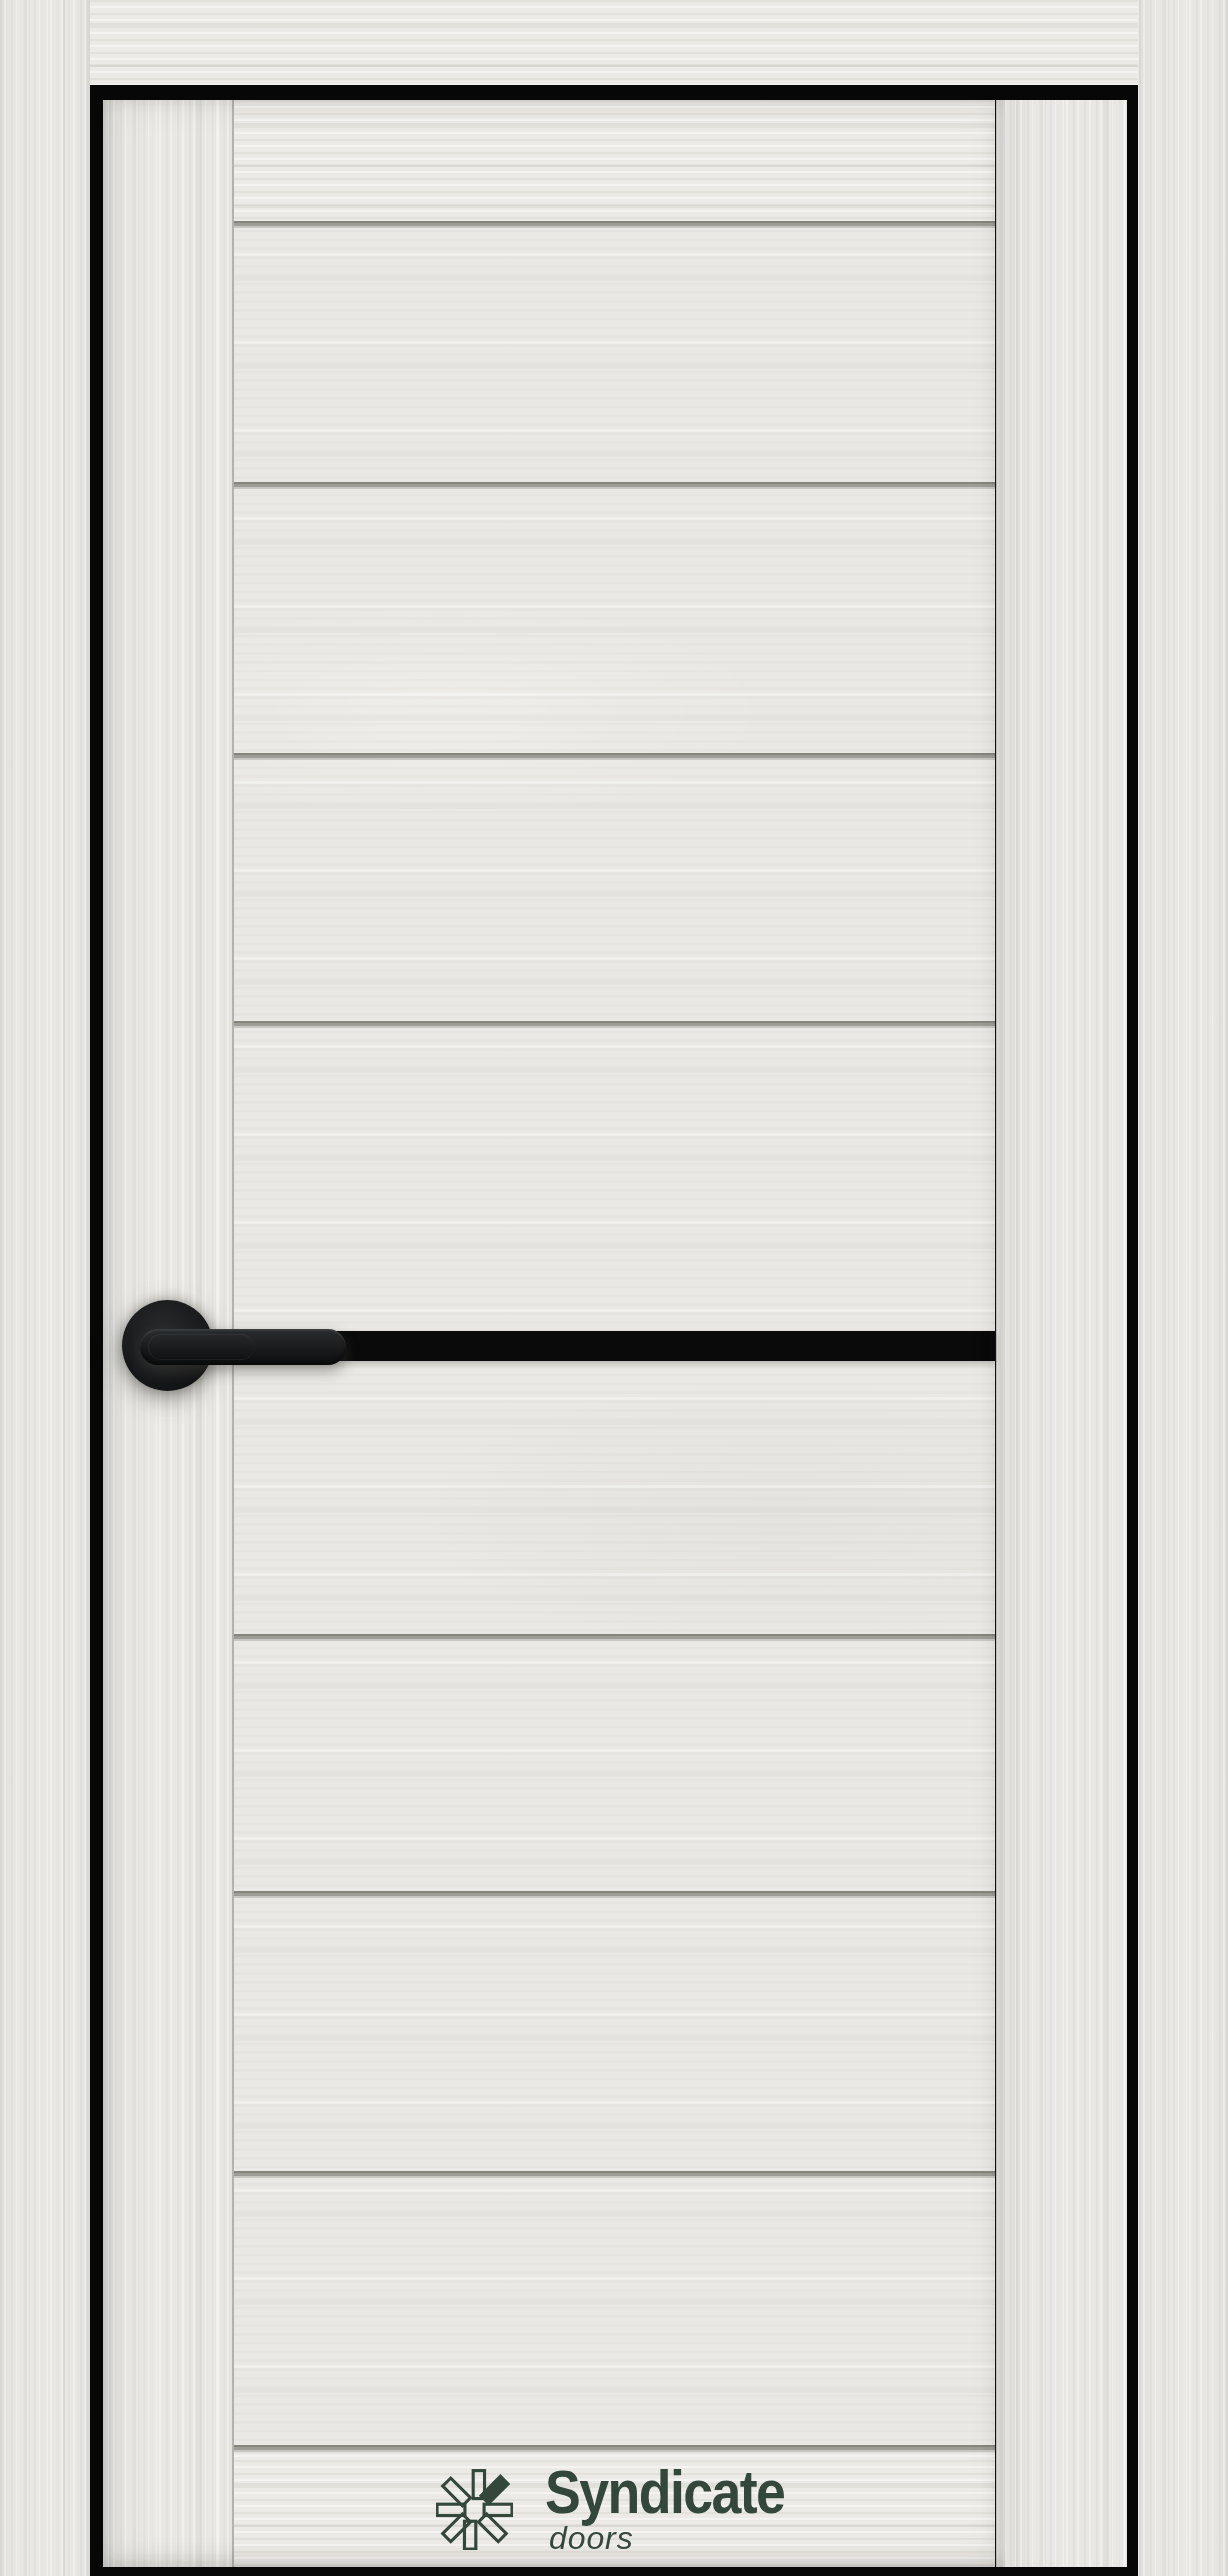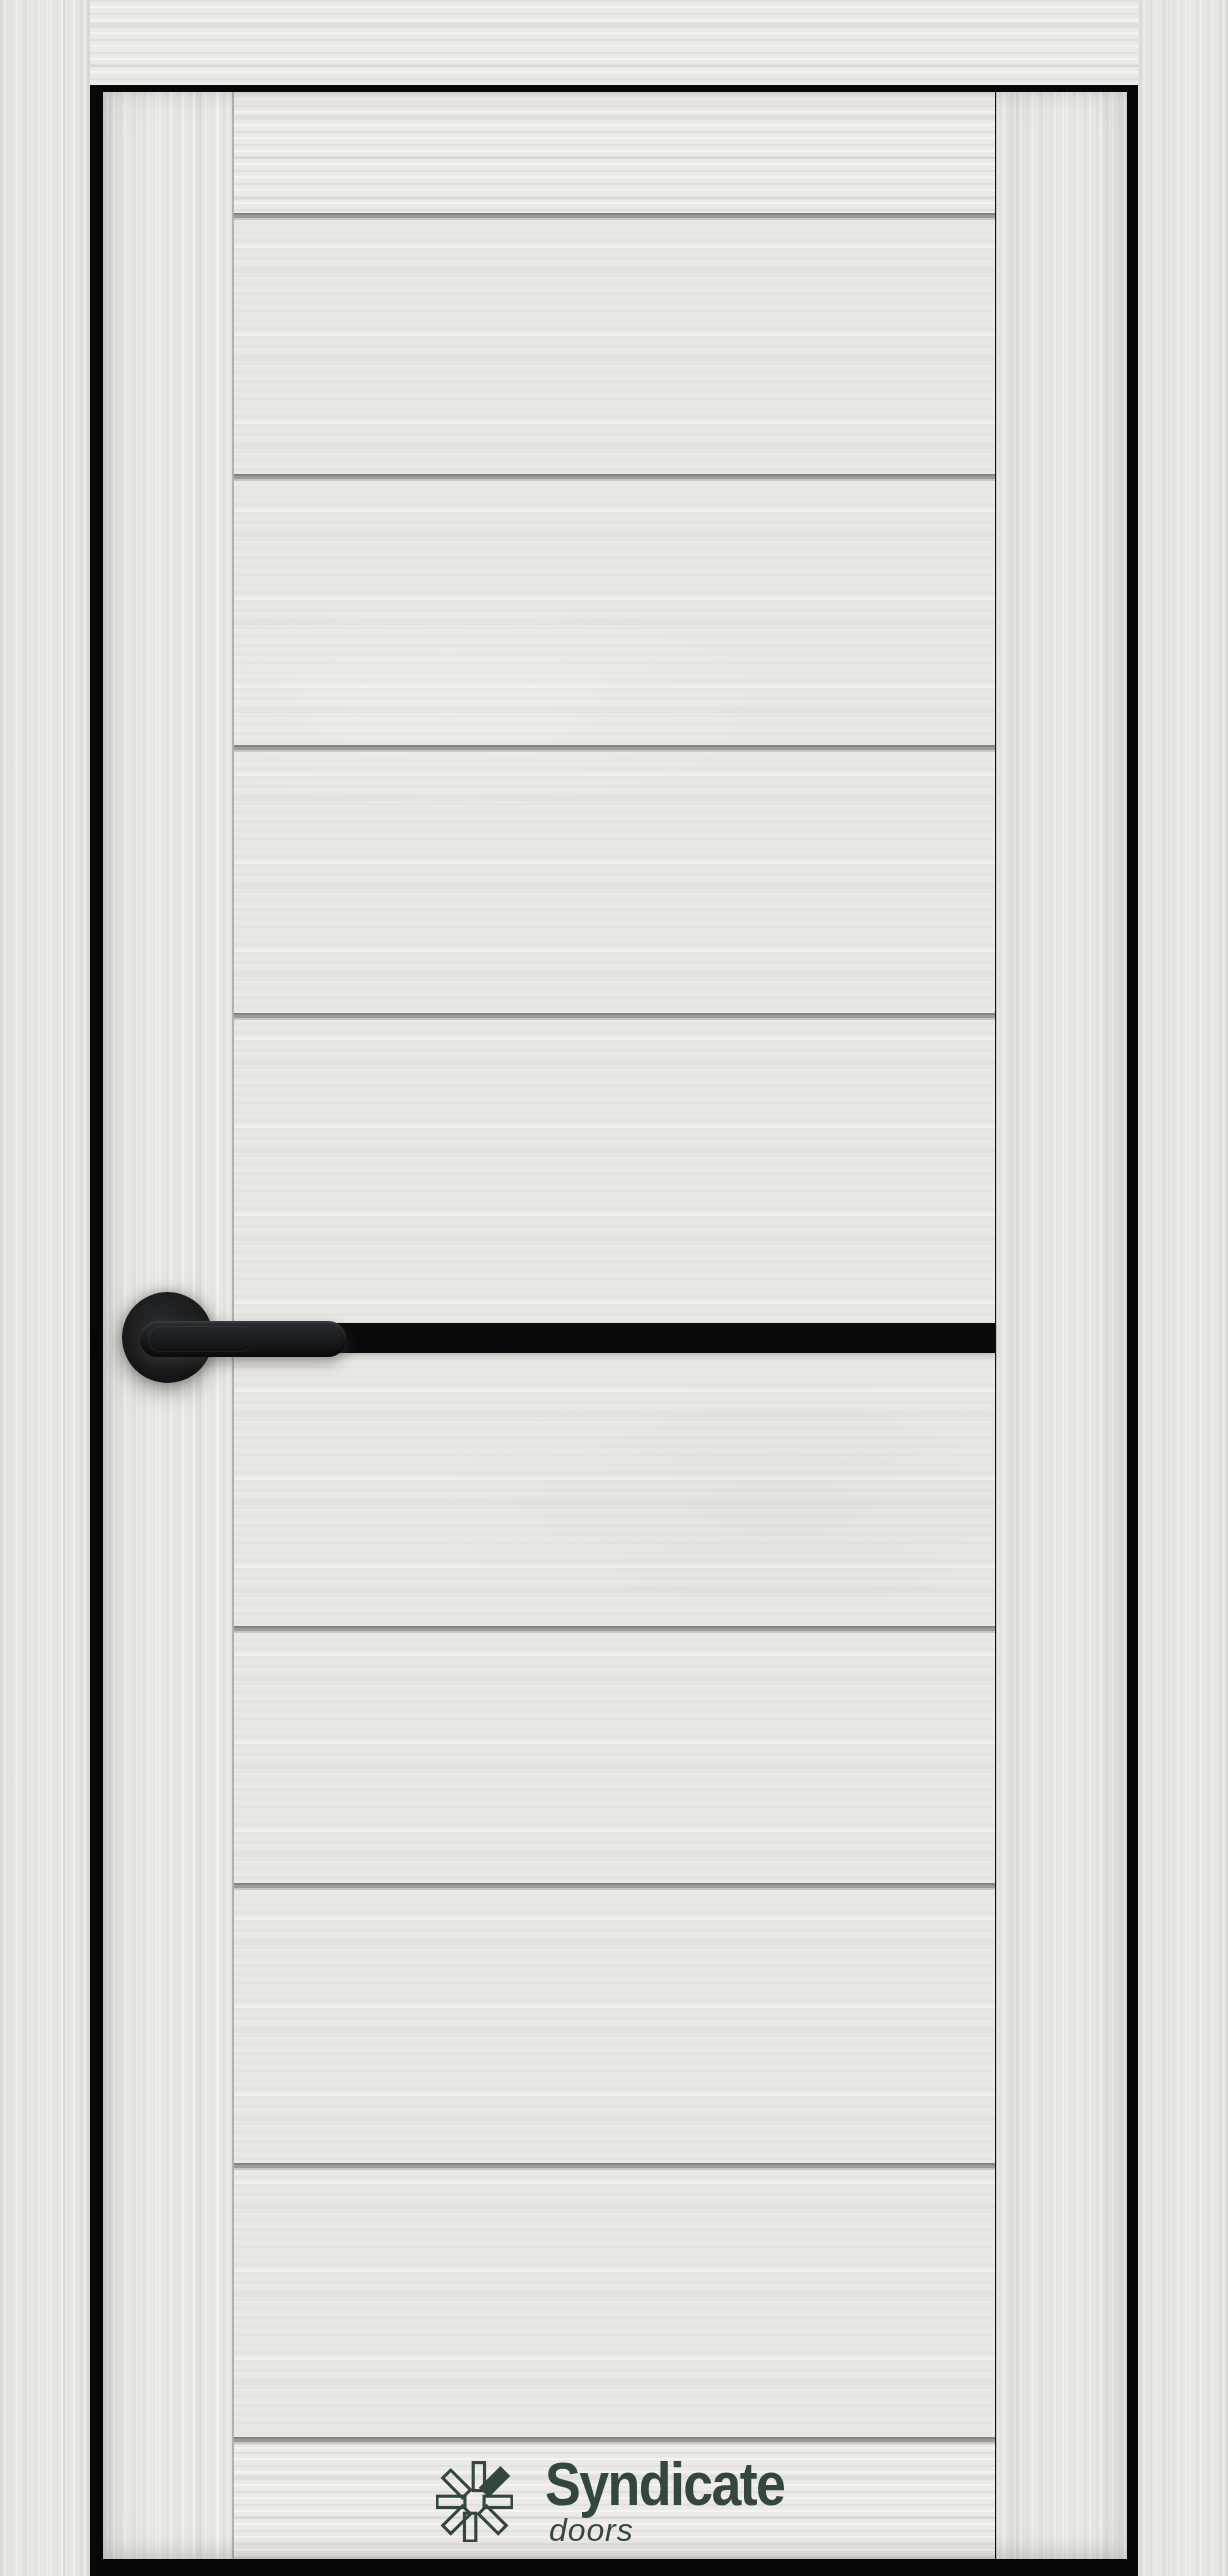--- a/index.html
+++ b/index.html
@@ -31,21 +31,21 @@
       radial-gradient(613px 228px at 72% 58%, rgba(168,165,155,.07), rgba(0,0,0,0) 60%);
   }
   
   .wall-left {position:absolute;left:0;top:0;width:90px;height:2576px;}
   .wall-left::after{content:"";position:absolute;left:63px;top:0;width:1.8px;height:100%;background:rgba(90,88,80,.10);}
   .wall-right{position:absolute;left:1139px;top:0;width:90px;height:2576px;}
   .frame-header{position:absolute;left:90px;top:0;width:1048px;height:85px;}
   
   .door-gap{position:absolute;left:90px;top:85px;width:1048px;height:2491px;background:#070708;}
   
-  .door{position:absolute;left:103px;top:92px;width:1024px;height:2467px;}
+  .door{position:absolute;left:103px;top:100px;width:902px;height:2467px;}
   .door::after{ 
     content:"";position:absolute;inset:0;pointer-events:none;
     box-shadow:inset 0 0 40px rgba(60,58,52,.06), inset -8.8px 0 19px rgba(60,58,52,.07), inset 8.8px 0 16px rgba(60,58,52,.05), inset 0 -10.5px 17.5px rgba(60,58,52,.07);
   }
   .stile{position:absolute;top:0;height:2467px;width:131px;}
   .stile-left{left:0;background-position:6.1px 0;}
   .stile-right{left:893px;background-position:20px 0;}
   .center-panels{position:absolute;left:131px;top:0;width:761px;height:2467px;}
   .center-panels::before{content:"";position:absolute;left:-1.8px;top:0;width:1.8px;height:100%;background:rgba(70,68,60,.30);}
   .center-panels::after {content:"";position:absolute;right:-1.8px;top:0;width:1.8px;height:100%;background:rgba(70,68,60,.22);}

